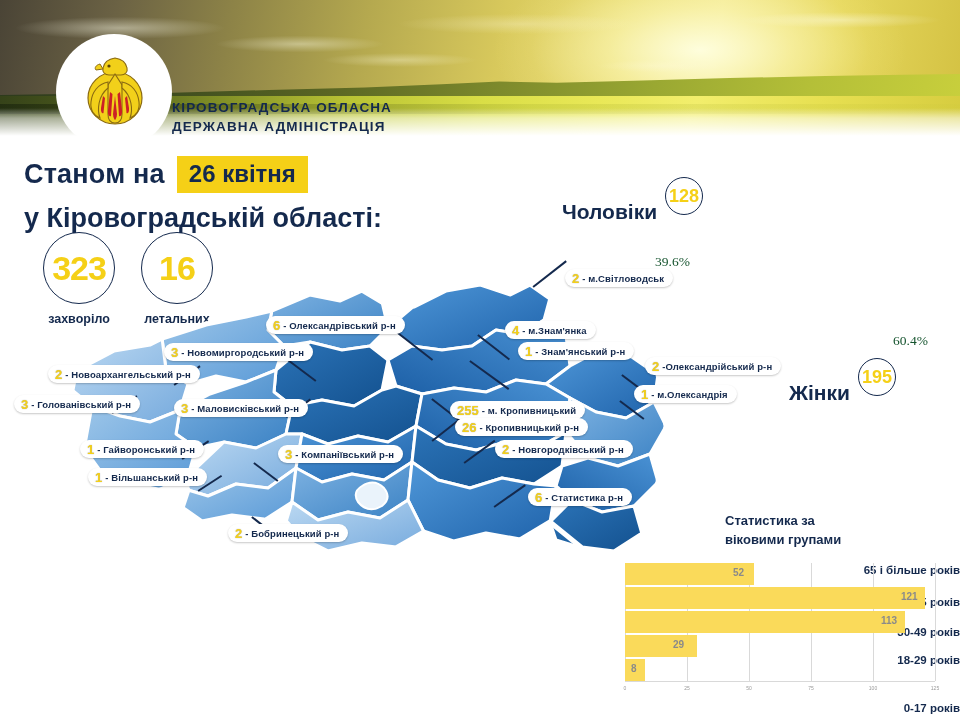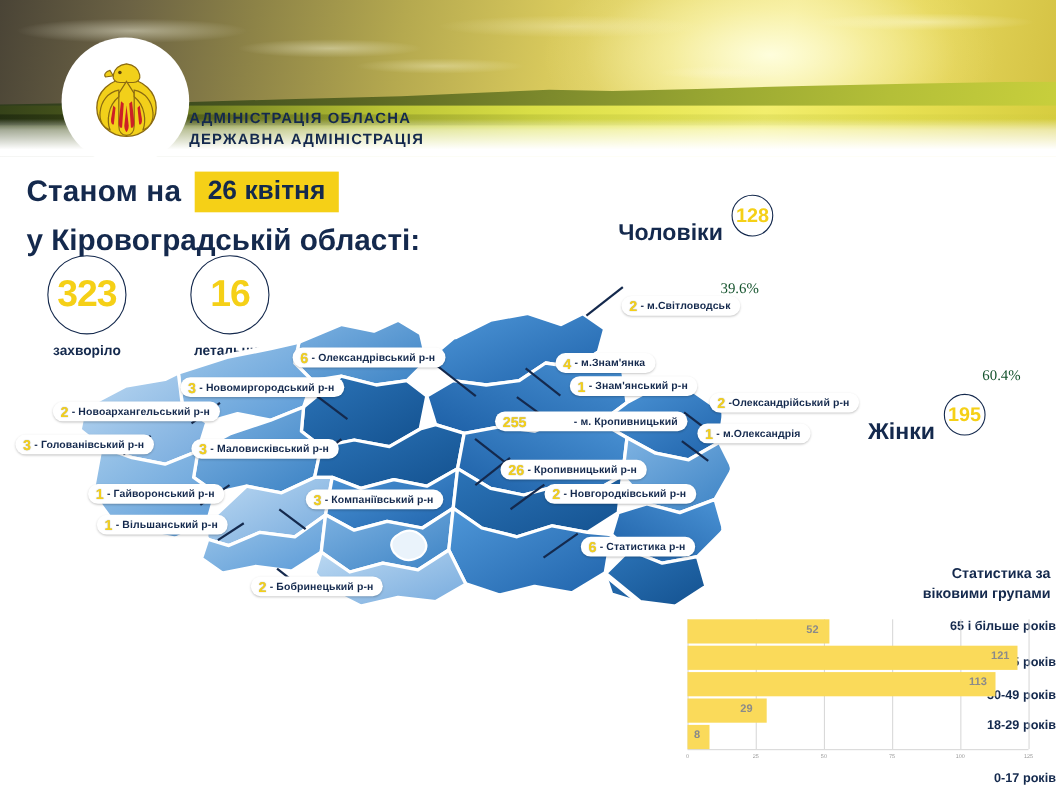--- a/index.html
+++ b/index.html
@@ -110,21 +110,21 @@
   }
   .headline-line2 {
     color: #14294d;
     font-weight: bold;
     font-size: 27px;
     margin-top: 10px;
     white-space: nowrap;
   }
 
   
-  .stats { position: absolute; left: 34px; top: 232px; display: flex; gap: 40px; }
+  .stats { position: absolute; left: 34px; top: 232px; display: flex; gap: 8px; }
   .stat { width: 90px; text-align: center; position: relative; }
   .stat-ring {
     width: 72px; height: 72px; margin: 0 auto;
     border: 1.6px solid #14294d;
     border-radius: 36px;
     position: relative;
   }
   .stat-num {
     position: absolute; left: 50%; top: 50%;
     transform: translate(-50%, -50%);
@@ -188,21 +188,21 @@
     position: absolute; left: 0; top: 0; width: 220px; height: 220px;
     display: flex; flex-direction: column; align-items: center; justify-content: center;
     color: #14294d; font-weight: bold; font-size: 13.5px; line-height: 19px;
     pointer-events: none;
   }
 
   
   .bars-wrap { position: absolute; left: 520px; top: 505px; width: 440px; height: 210px; }
   .bars-title {
     position: absolute; left: 205px; top: 6px; width: 230px;
-    text-align: right; color: #14294d; font-weight: bold; font-size: 13px; line-height: 19px;
+    text-align: left; color: #14294d; font-weight: bold; font-size: 13px; line-height: 19px;
   }
   .plot { position: absolute; left: 105px; top: 58px; width: 310px; height: 118px; }
   .gridline { position: absolute; top: 0; width: 1px; height: 118px; background: #d9d9d9; }
   .barrow { position: absolute; height: 22px; }
   .bar { position: absolute; left: 0; top: 0; height: 22px; background: #fada5a; }
   .bar-val {
     position: absolute; top: 4px; color: #8a8a8a; font-size: 10px; font-weight: bold;
   }
   .cat-label {
     position: absolute; right: 0; color: #14294d; font-weight: bold; font-size: 11.5px;
@@ -237,21 +237,21 @@
     <path d="M31 22 L24 33 L24 62 C24 68 27 71 31 71 C35 71 38 68 38 62 L38 33 Z" fill="#f2d01a" stroke="#8a6a12" stroke-width="1.1"></path>
     <path d="M24 30 C14 32 8 40 7 50 C6 58 10 64 16 66 C13 58 14 44 24 36 Z" fill="#f2d01a" stroke="#8a6a12" stroke-width="1.1"></path>
     <path d="M38 30 C48 32 54 40 55 50 C56 58 52 64 46 66 C49 58 48 44 38 36 Z" fill="#f2d01a" stroke="#8a6a12" stroke-width="1.1"></path>
     <path d="M26 40 L24 58 C23.5 62 25 65 27 64 L28.5 42 Z" fill="#cc2026"></path>
     <path d="M36 40 L38 58 C38.5 62 37 65 35 64 L33.5 42 Z" fill="#cc2026"></path>
     <path d="M31 44 L29 62 C29 66 31 68 31 68 C31 68 33 66 33 62 Z" fill="#cc2026"></path>
     <path d="M19 44 L17 56 C16.6 60 18 62 19.5 61 L21 46 Z" fill="#cc2026"></path>
     <path d="M43 44 L45 56 C45.4 60 44 62 42.5 61 L41 46 Z" fill="#cc2026"></path>
   </svg>
   <div class="brand-text">
-    <div>АДМІНІСТРАЦІЯ ОБЛАСНА</div>
+    <div>КІРОВОГРАДСЬКА ОБЛАСНА</div>
     <div>ДЕРЖАВНА АДМІНІСТРАЦІЯ</div>
   </div>
 
   <div class="headline">
     <div class="headline-row">
       <span class="headline-txt">Станом на</span>
       <span class="date-chip">26 квітня</span>
     </div>
     <div class="headline-line2">у Кіровоградській області:</div>
   </div>
@@ -375,21 +375,21 @@
     <span class="t">-Олександрійський р-н</span>
   </div>
   <div class="mlabel" style="left:14px; top:395px;">
     <span class="n">3</span>
     <span class="t">- Голованівський р-н</span>
   </div>
   <div class="mlabel" style="left:174px; top:399px;">
     <span class="n">3</span>
     <span class="t">- Маловисківський р-н</span>
   </div>
-  <div class="mlabel" style="left:450px; top:374px;gap:40px;">
+  <div class="mlabel" style="left:450px; top:401px;">
     <span class="n">255</span>
     <span class="t">- м. Кропивницький</span>
   </div>
   <div class="mlabel" style="left:634px; top:385px;">
     <span class="n">1</span>
     <span class="t">- м.Олександрія</span>
   </div>
   <div class="mlabel" style="left:455px; top:418px;">
     <span class="n">26</span>
     <span class="t">- Кропивницький р-н</span>

